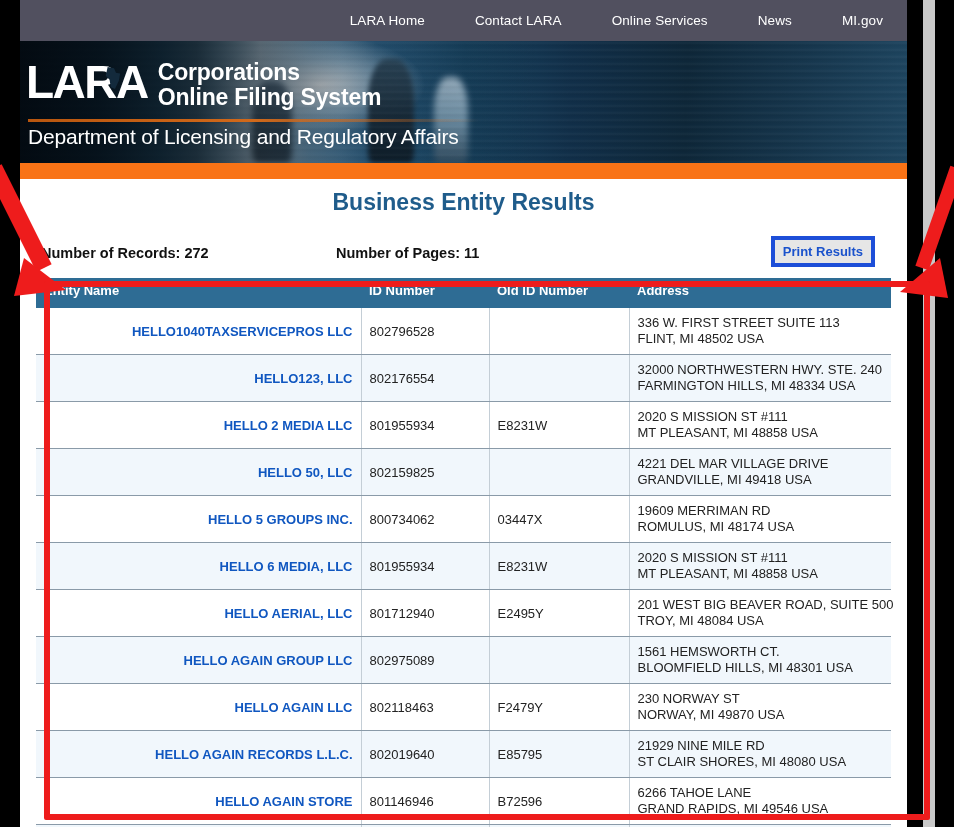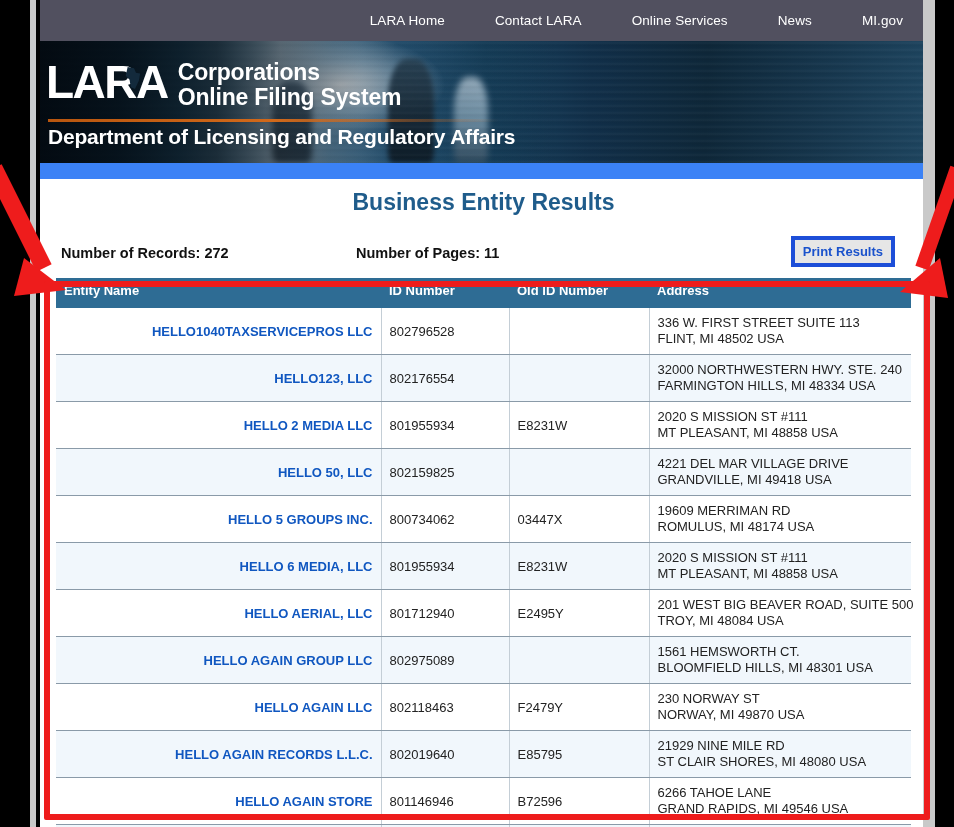--- a/index.html
+++ b/index.html
@@ -32,24 +32,24 @@
     background: #c9c9c9;
   }
   .right-gutter {
     position: absolute; left: 935px; top: 0; width: 19px; height: 827px;
     background: #000000;
   }
 
   
   #page {
     position: absolute;
-    left: 40px; top: 0;
+    left: 20px; top: 0;
     width: 887px;
     height: 827px;
-    background: #3b82f6;
+    background: #f97316;
     overflow: hidden;
   }
 
   
   .topnav {
     position: relative;
     height: 41px;
     background: #51505f;
     display: flex;
     align-items: center;
@@ -171,21 +171,21 @@
   .logo-rule {
     position: absolute;
     left: 8px; top: 78px;
     width: 452px; height: 3px;
     background: linear-gradient(90deg, #b8560f 0%, #d2691a 50%, rgba(210,105,26,0) 100%);
   }
   .logo-sub {
     position: absolute;
     left: 8px; top: 84px;
     font-size: 21px;
-    font-weight: bold;
+    font-weight: normal;
     color: #ffffff;
     letter-spacing: -.2px;
     white-space: nowrap;
   }
 
   
   .content { position: relative; padding: 0 16px; background:#fff; }
   .page-title {
     text-align: center;
     color: #1f5c8b;

